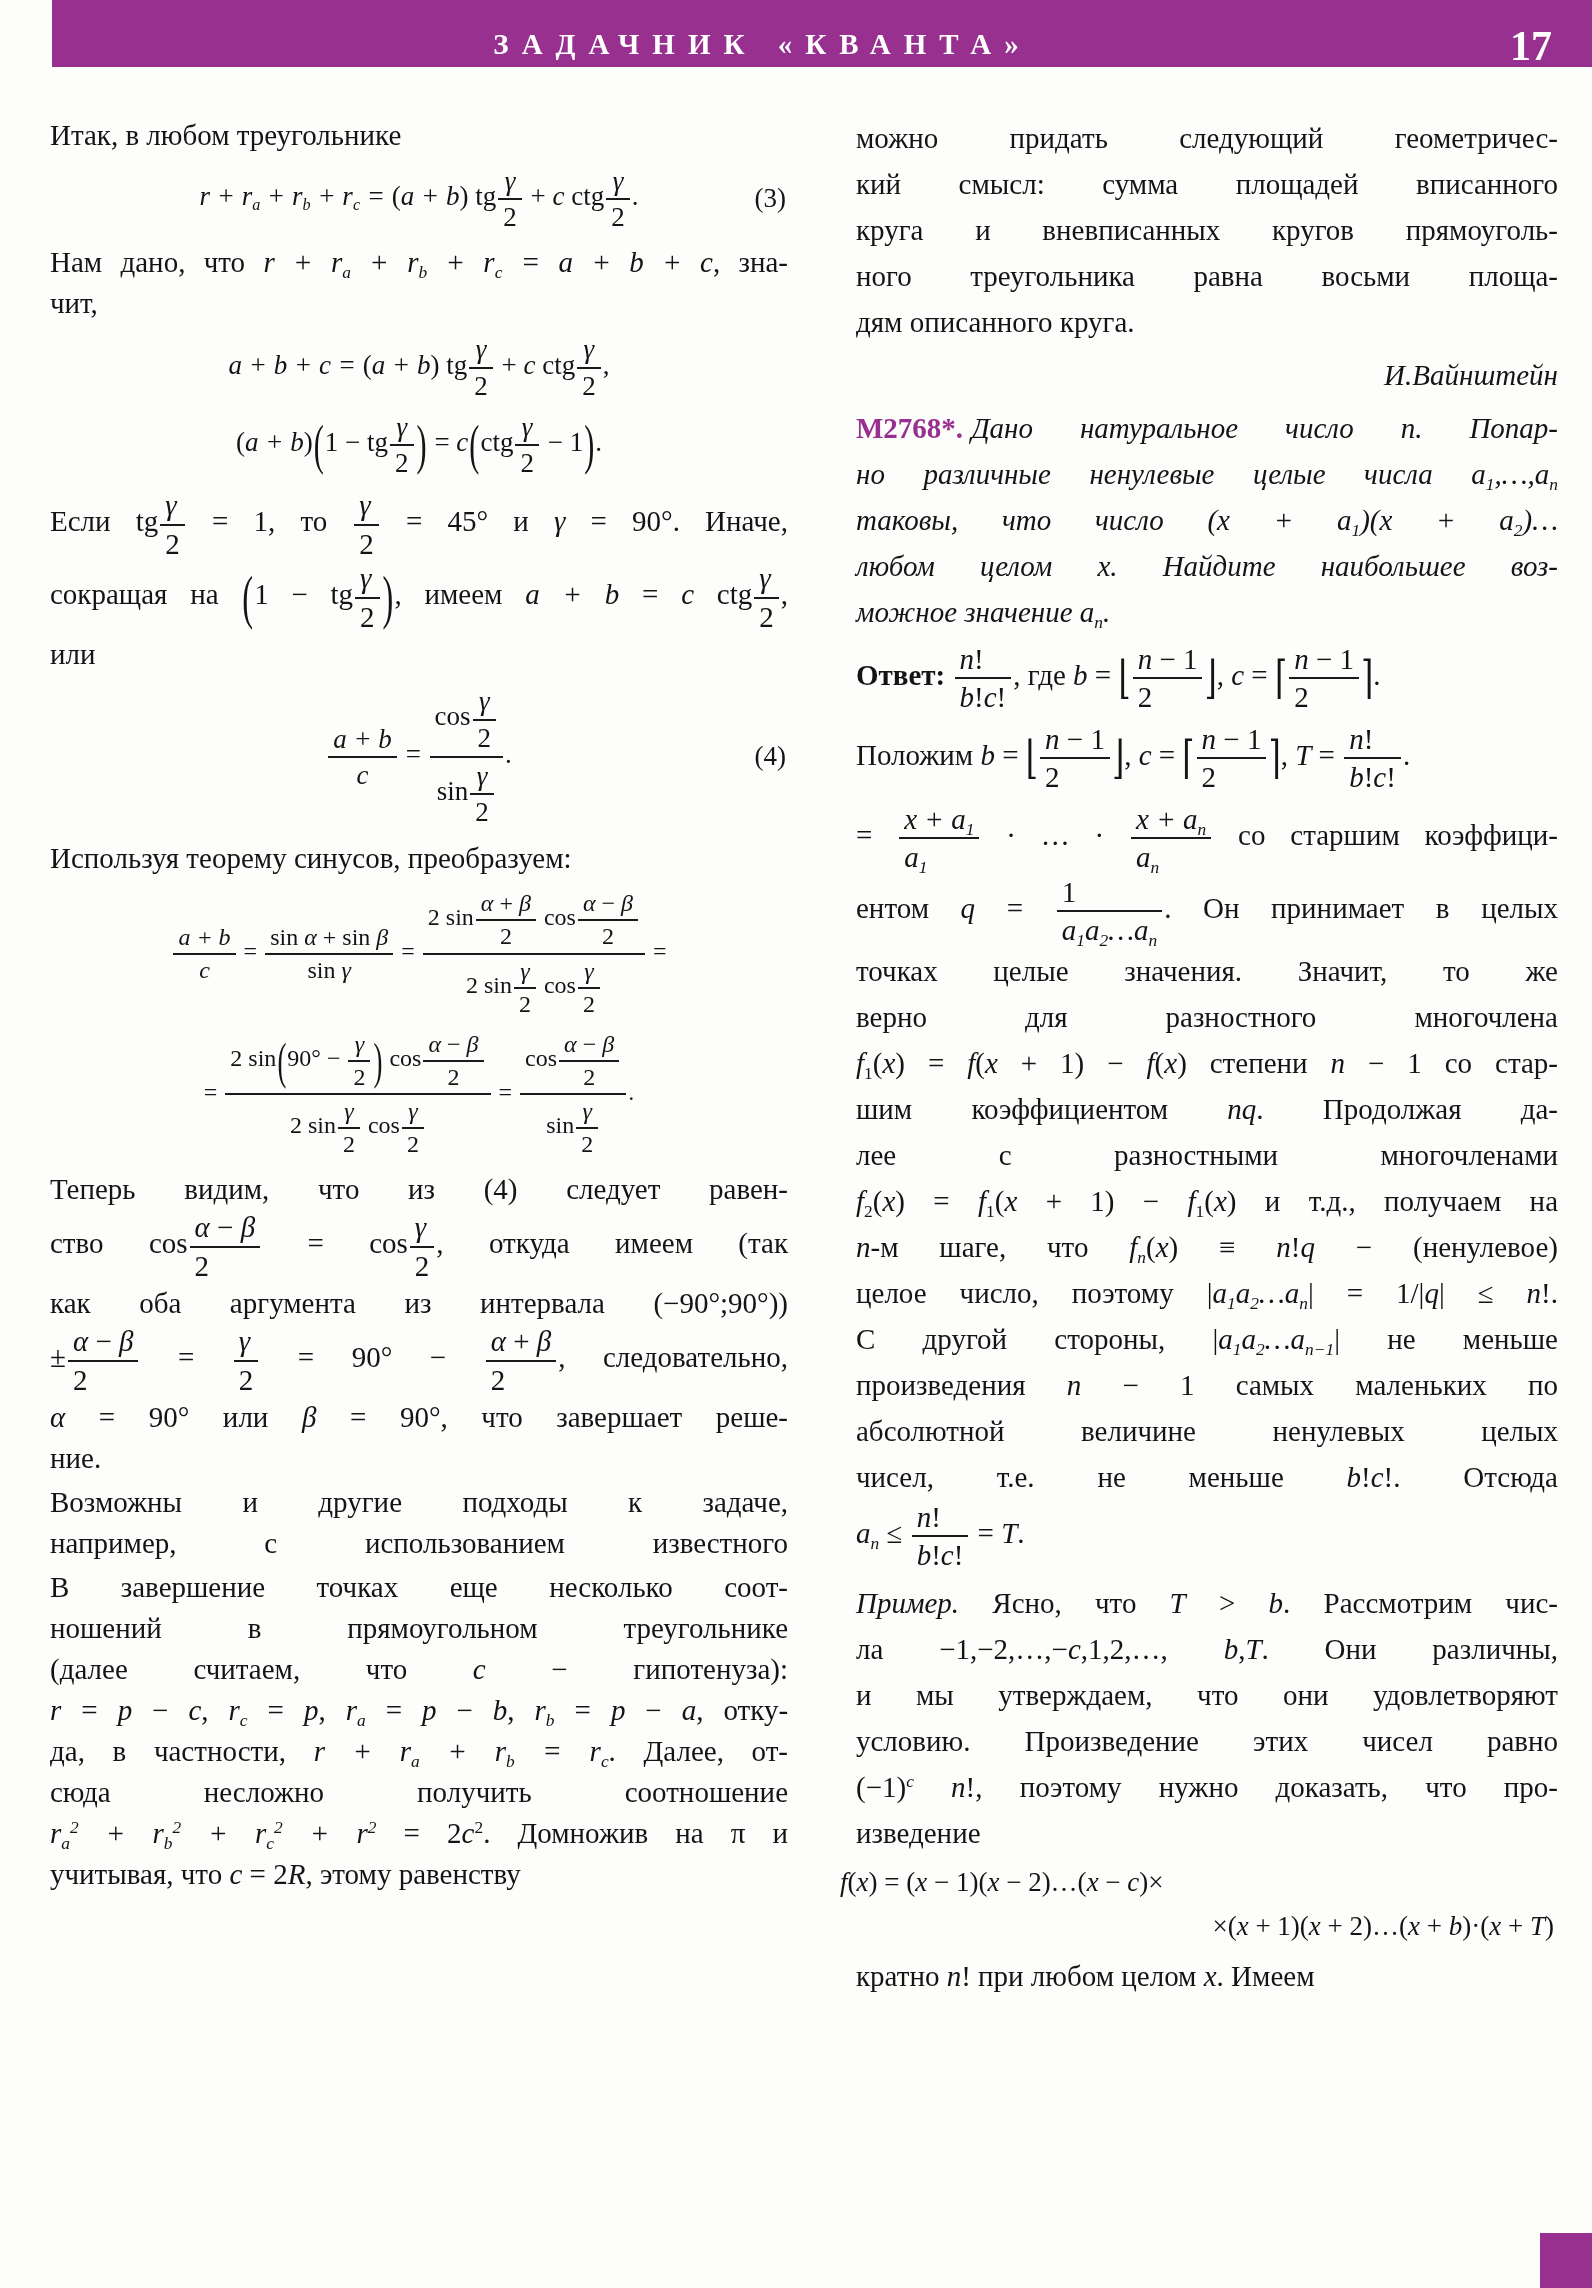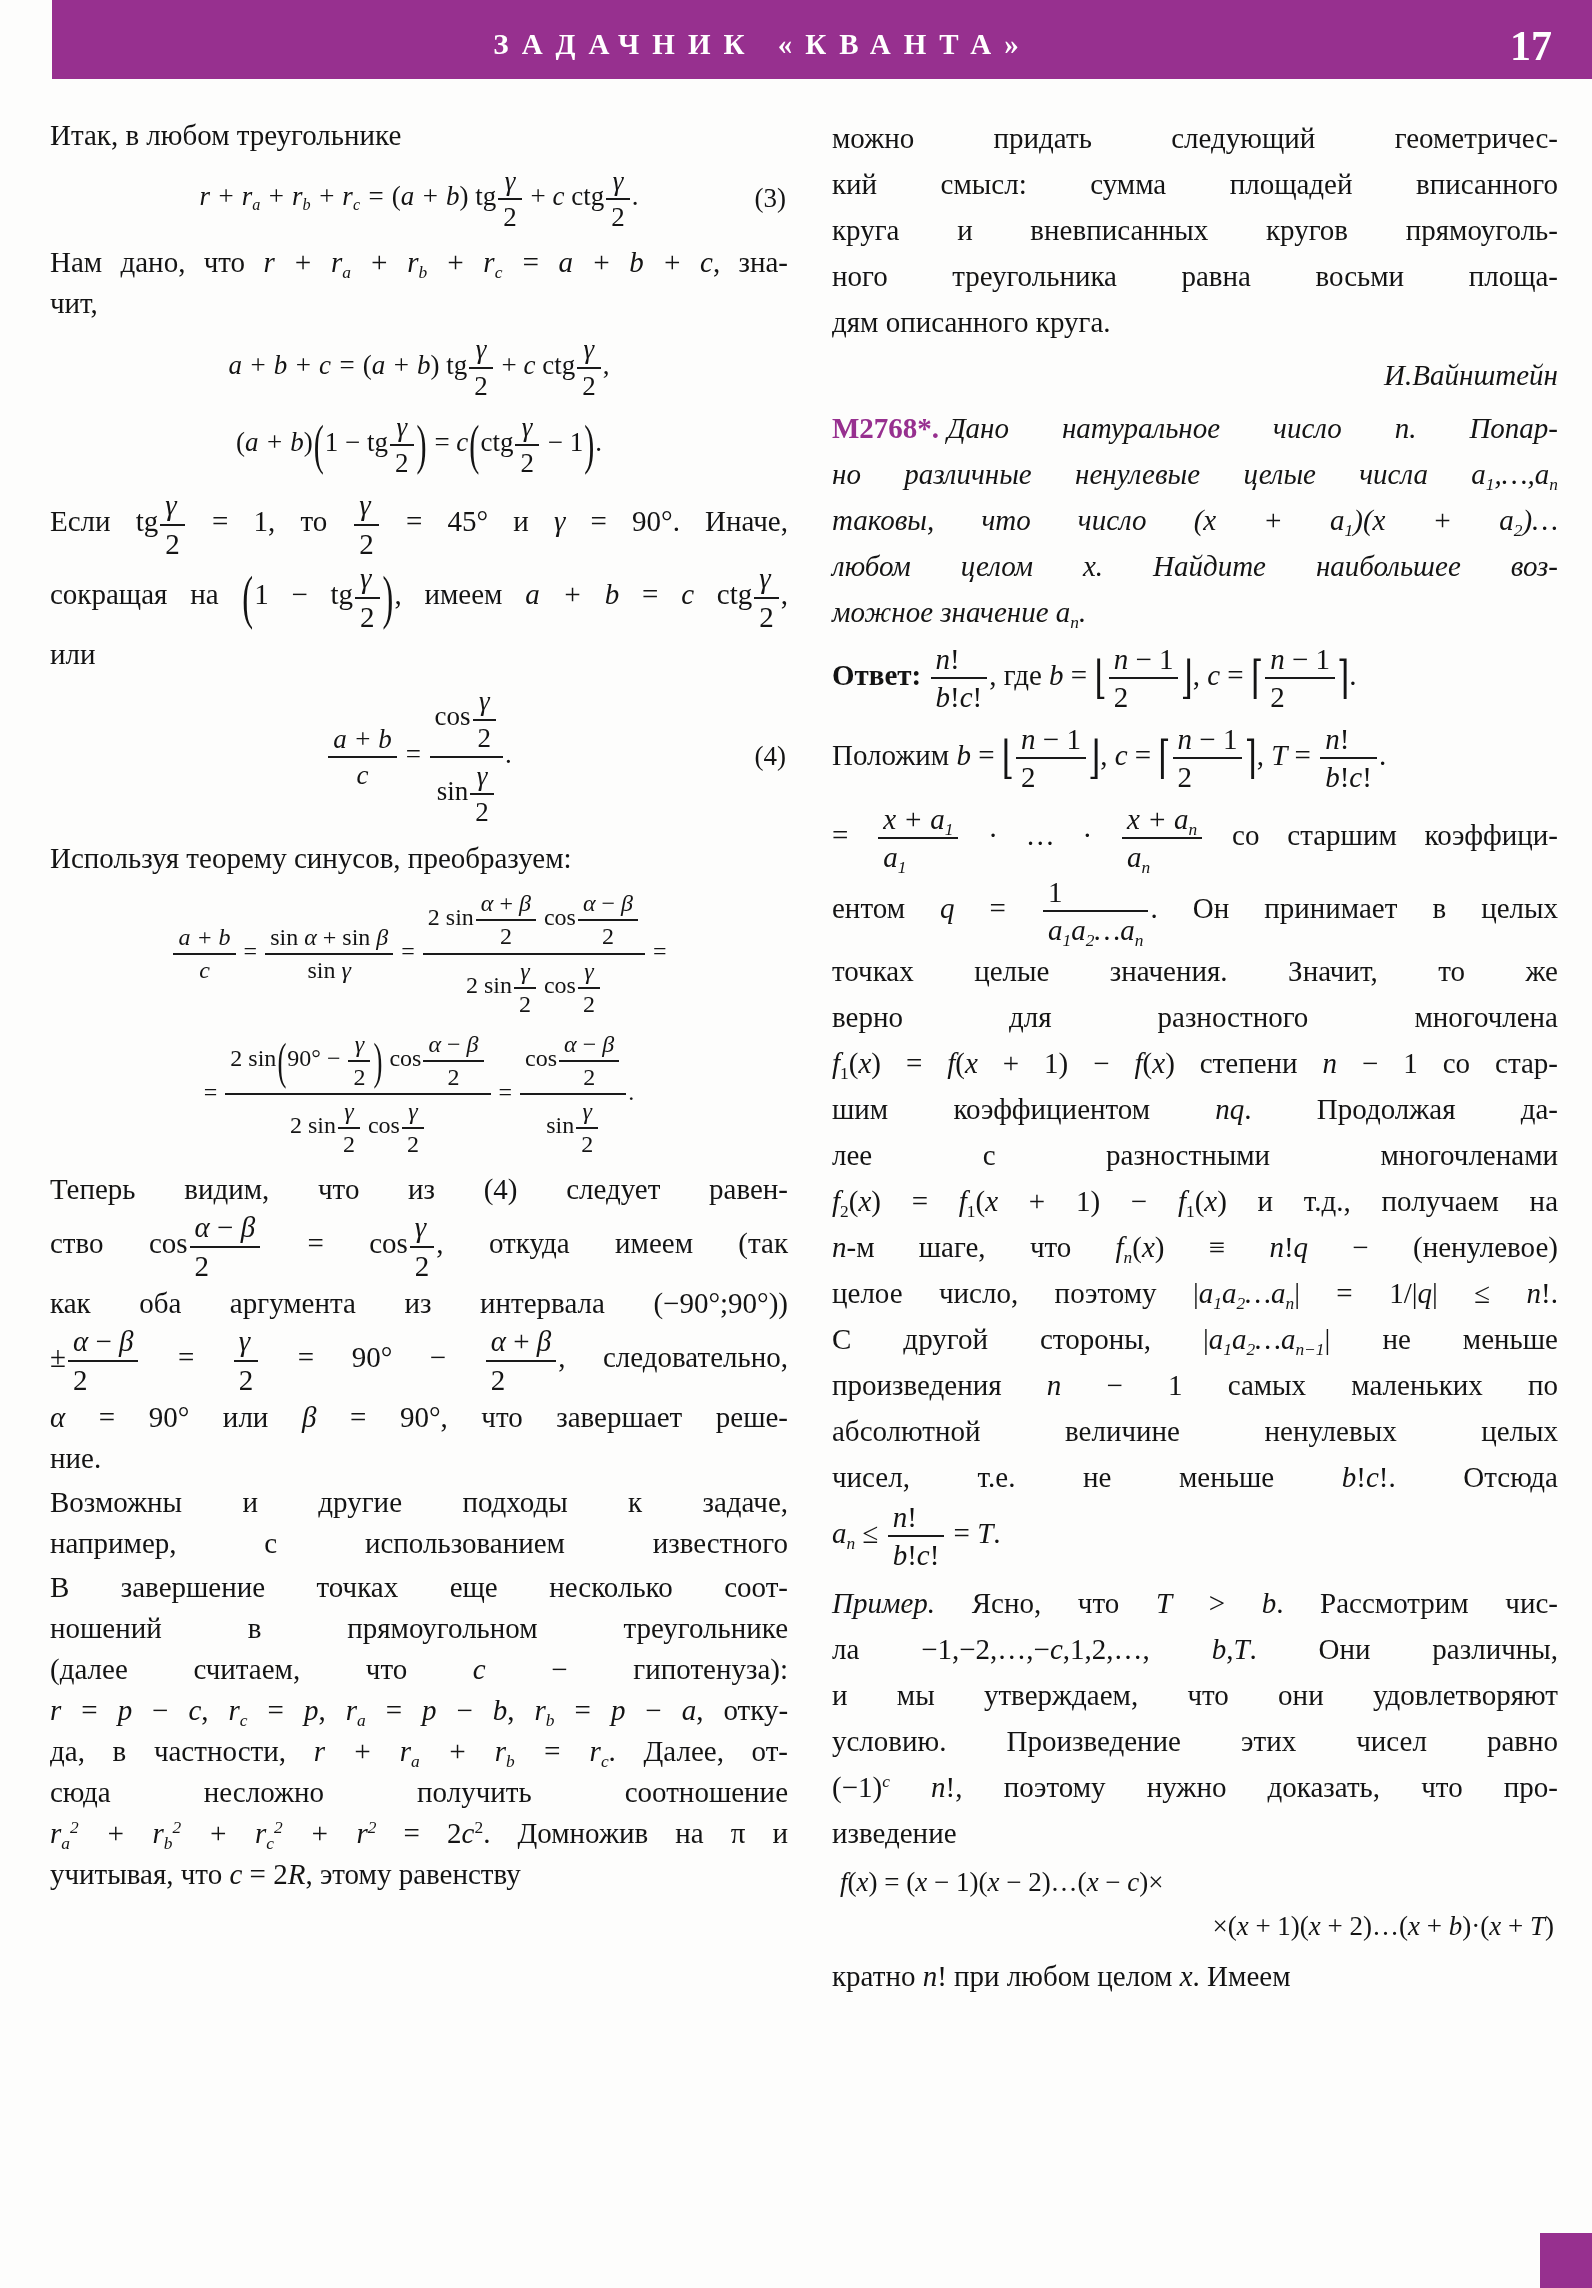--- a/index.html
+++ b/index.html
@@ -2,41 +2,41 @@
 <html><head>
 <meta charset="utf-8">
 <style>
   html,body{margin:0;padding:0;}
   body{
     width:1592px;height:2289px;position:relative;overflow:hidden;
     background:#fdfdfc;color:#141414;
     font-family:"Liberation Serif","DejaVu Serif",serif;
   }
   .header{
-    position:absolute;left:52px;top:0;right:0;height:79px;
+    position:absolute;left:52px;top:0;right:0;height:67px;
     background:#97308f;color:#ffffff;
   }
   .header .title{
     position:absolute;left:0;right:119px;top:28px;text-align:center;
     font-weight:bold;font-size:29px;letter-spacing:13px;white-space:nowrap;
   }
   .header .pagenum{
     position:absolute;right:40px;top:22px;font-weight:bold;font-size:42px;
   }
   .col{position:absolute;top:115px;font-size:29px;}
   #colL{left:50px;width:738px;}
   #colR{left:832px;width:726px;}
   .line{
     text-align:justify;text-align-last:justify;text-justify:inter-word;
     line-height:41px;
   }
   #colR .line{line-height:46px;}
   .line.end{text-align-last:left;}
   .pblock{margin:0 0 3px 0;}
-  #colR .pblock{margin-bottom:7px;}
+  #colR .pblock{margin-bottom:7px;margin-left:24px;}
   .sig .line{text-align:right;text-align-last:right;}
   .eq{position:relative;text-align:center;margin:9px 0;font-size:27px;line-height:1.3;}
   .eq.wide{font-size:24px;}
   .eq.left{text-align:left;padding-left:8px;}
   .eq.right{text-align:right;padding-right:4px;}
   .eqnum{position:absolute;right:2px;top:50%;transform:translateY(-50%);}
   .fr{display:inline-block;vertical-align:middle;text-align:center;line-height:1.12;margin:1px 2px;}
   .fr .nu{display:block;padding:0 5px 2px 5px;}
   .fr .de{display:block;border-top:2px solid #1a1a1a;padding:2px 5px 0 5px;}
   sub,sup{font-size:0.6em;line-height:0;}

